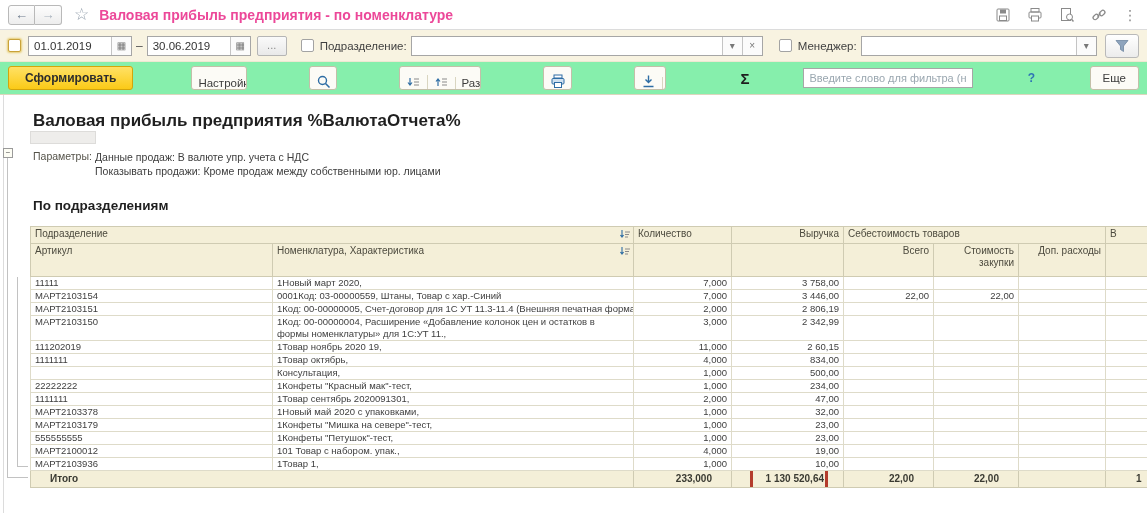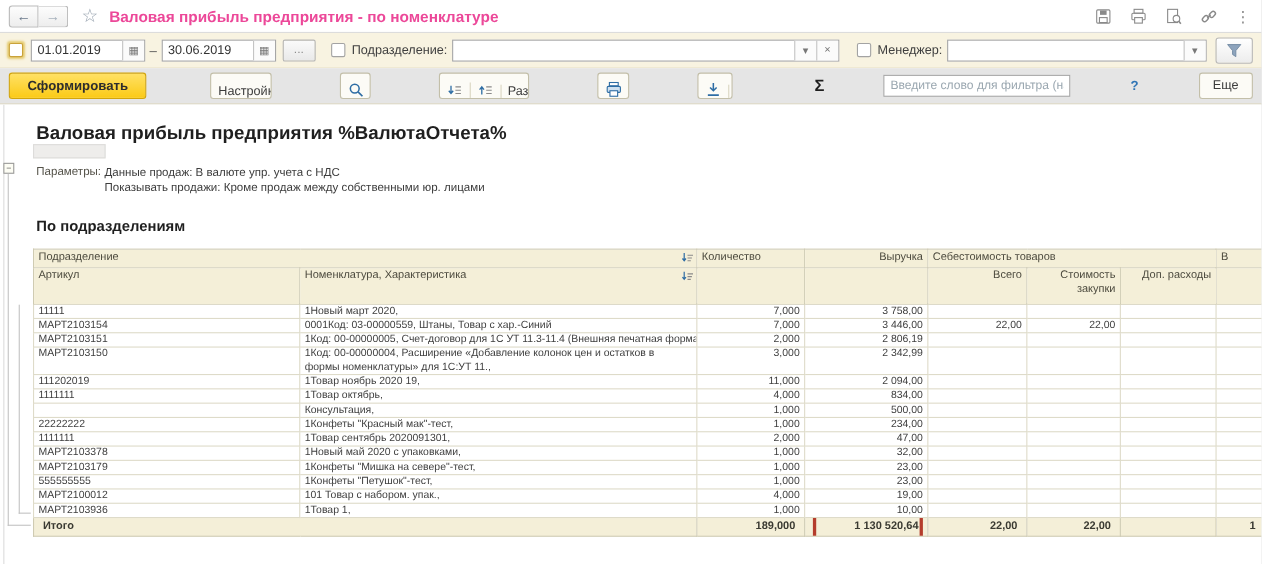--- a/index.html
+++ b/index.html
@@ -28,21 +28,21 @@
   .datefld { width:104px; margin-left:7px; }
   .dash { margin:0 4px; color:#555; font-size:12px; }
   .dotsbtn { margin-left:6px; width:30px; height:20px; border:1px solid #b5b5b5; border-radius:2px; background:linear-gradient(#fafafa,#e9e9e9); color:#8c8c8c; font-size:11px; line-height:16px; text-align:center; cursor:pointer; }
   .flabel { font-size:11.5px; color:#3f3f3f; margin:0 4px 0 6px; white-space:nowrap; }
   .combo1 { width:352px; }
   .combo2 { width:236px; }
   .combo .txt { color:#999; }
   .funnel-btn { margin-left:auto; width:34px; height:24px; border:1px solid #b9b9b9; border-radius:3px; background:linear-gradient(#ffffff,#ececec); display:flex; align-items:center; justify-content:center; cursor:pointer; }
 
   
-  .toolbar { height:33px; background:#e5e5e5; border-bottom:1px solid #dcd6bd; display:flex; align-items:center; padding:0 8px;gap:46px; }
+  .toolbar { height:33px; background:#86efac; border-bottom:1px solid #dcd6bd; display:flex; align-items:center; padding:0 8px;gap:46px; }
   .gen-btn { height:24px; padding:0 16px; background:linear-gradient(#ffe165,#fbca17); border:1px solid #d3a50b; border-radius:3px; font-size:12px; font-weight:bold; color:#2d2d2d; cursor:pointer; }
   .btn-group { display:flex; align-items:flex-end; height:24px; border:1px solid #c3bfa9; border-radius:3px; background:#fcfbf6; overflow:hidden; }
   .tb-btn { display:flex; align-items:center; justify-content:center; padding:0 6px; font-size:11.5px; color:#3c3c3c; border-left:1px solid #d9d5c0; cursor:pointer; background:transparent; white-space:nowrap; }
   .tb-btn:first-child { border-left:none; }
   .tb-btn .dd { margin-left:4px; color:#777; font-size:9px; }
   .sigma { font-size:15px; font-weight:bold; color:#1e1e1e; margin:0 8px 0 28px; }
   .filter-input { width:348px; height:20px; border:1px solid #a6a6a6; background:#fff; font-size:11px; padding:0 5px; color:#333; font-family:"Liberation Sans",sans-serif; }
   .filter-input::placeholder { color:#9aa7b0; }
   .help-btn { margin-left:8px; width:18px; height:20px; background:transparent; border:none; color:#2f74b5; font-weight:bold; font-size:12px; cursor:pointer; }
   .more-btn { margin-left:8px; height:24px; padding:0 12px; border:1px solid #c3bfa9; border-radius:3px; background:#fcfbf6; font-size:11.5px; color:#3c3c3c; cursor:pointer; }
@@ -62,21 +62,21 @@
   .grp-line2 { position:absolute; left:17px; top:182px; width:11px; height:190px; border-left:1px solid #c2c2c2; border-bottom:1px solid #c2c2c2; }
 
   .rpt-table { position:absolute; left:30px; top:131px; }
   table { border-collapse:collapse; table-layout:fixed; width:1119px; }
   thead th { background:#f4efd8; border:1px solid #cfcbb2; font-weight:normal; font-size:10px; color:#4c4a3e; padding:1px 4px; text-align:left; vertical-align:top; position:relative; white-space:nowrap; overflow:hidden; }
   thead tr.h1 th { height:17px; }
   thead tr.h2 th { height:33px; }
   tbody td { border:1px solid #dedbc9; background:#fff; font-size:9.5px; color:#3e3e3e; padding:0 4px; height:13px; line-height:12px; vertical-align:top; white-space:nowrap; overflow:hidden; }
   tbody td.name-cell.wrap { white-space:normal; }
   tbody td.link { }
-  tfoot td { background:#f4efd8; border:1px solid #cfcbb2; font-size:10px; font-weight:bold; color:#3a3a32; padding:0 8px; height:17px; line-height:16px; white-space:nowrap; overflow:hidden; }
+  tfoot td { background:#f4efd8; border:1px solid #cfcbb2; font-size:10px; font-weight:bold; color:#3a3a32; padding:0 19px; height:17px; line-height:16px; white-space:nowrap; overflow:hidden; }
   .num { text-align:right; }
   .hdr-right { text-align:right; }
   .hdr-wrap { white-space:normal !important; text-align:right; line-height:12px; }
   .sort-ico { position:absolute; right:2px; top:2px; }
   .cellwrap { position:relative; }
   .hl-box { position:absolute; left:-1px; right:-4px; top:-6px; bottom:-5px; border:3px solid #b43c2c; pointer-events:none; }
   .frag { padding-left:30px !important; font-weight:bold; }
 </style>
 </head>
 <body>
@@ -360,21 +360,21 @@
     <td class="num">2 342,99</td>
     <td class="num"></td>
     <td class="num"></td>
     <td></td>
     <td></td>
   </tr>
             <tr>
     <td>111202019</td>
     <td class="name-cell">1Товар ноябрь 2020 19,</td>
     <td class="num">11,000</td>
-    <td class="num">2 094,00</td>
+    <td class="num">2 60,15</td>
     <td class="num"></td>
     <td class="num"></td>
     <td></td>
     <td></td>
   </tr>
             <tr>
     <td>1111111</td>
     <td class="name-cell">1Товар октябрь,</td>
     <td class="num">4,000</td>
     <td class="num">834,00</td>
@@ -460,21 +460,21 @@
     <td class="num">10,00</td>
     <td class="num"></td>
     <td class="num"></td>
     <td></td>
     <td></td>
   </tr>
           </tbody>
         <tfoot>
           <tr>
             <td colspan="2">Итого</td>
-            <td class="num">189,000</td>
+            <td class="num">233,000</td>
             <td class="num">
               <div class="cellwrap">
                 <span>1 130 520,64</span>
                 <div class="hl-box"></div>
               </div>
             </td>
             <td class="num">22,00</td>
             <td class="num">22,00</td>
             <td></td>
             <td class="frag">1</td>

